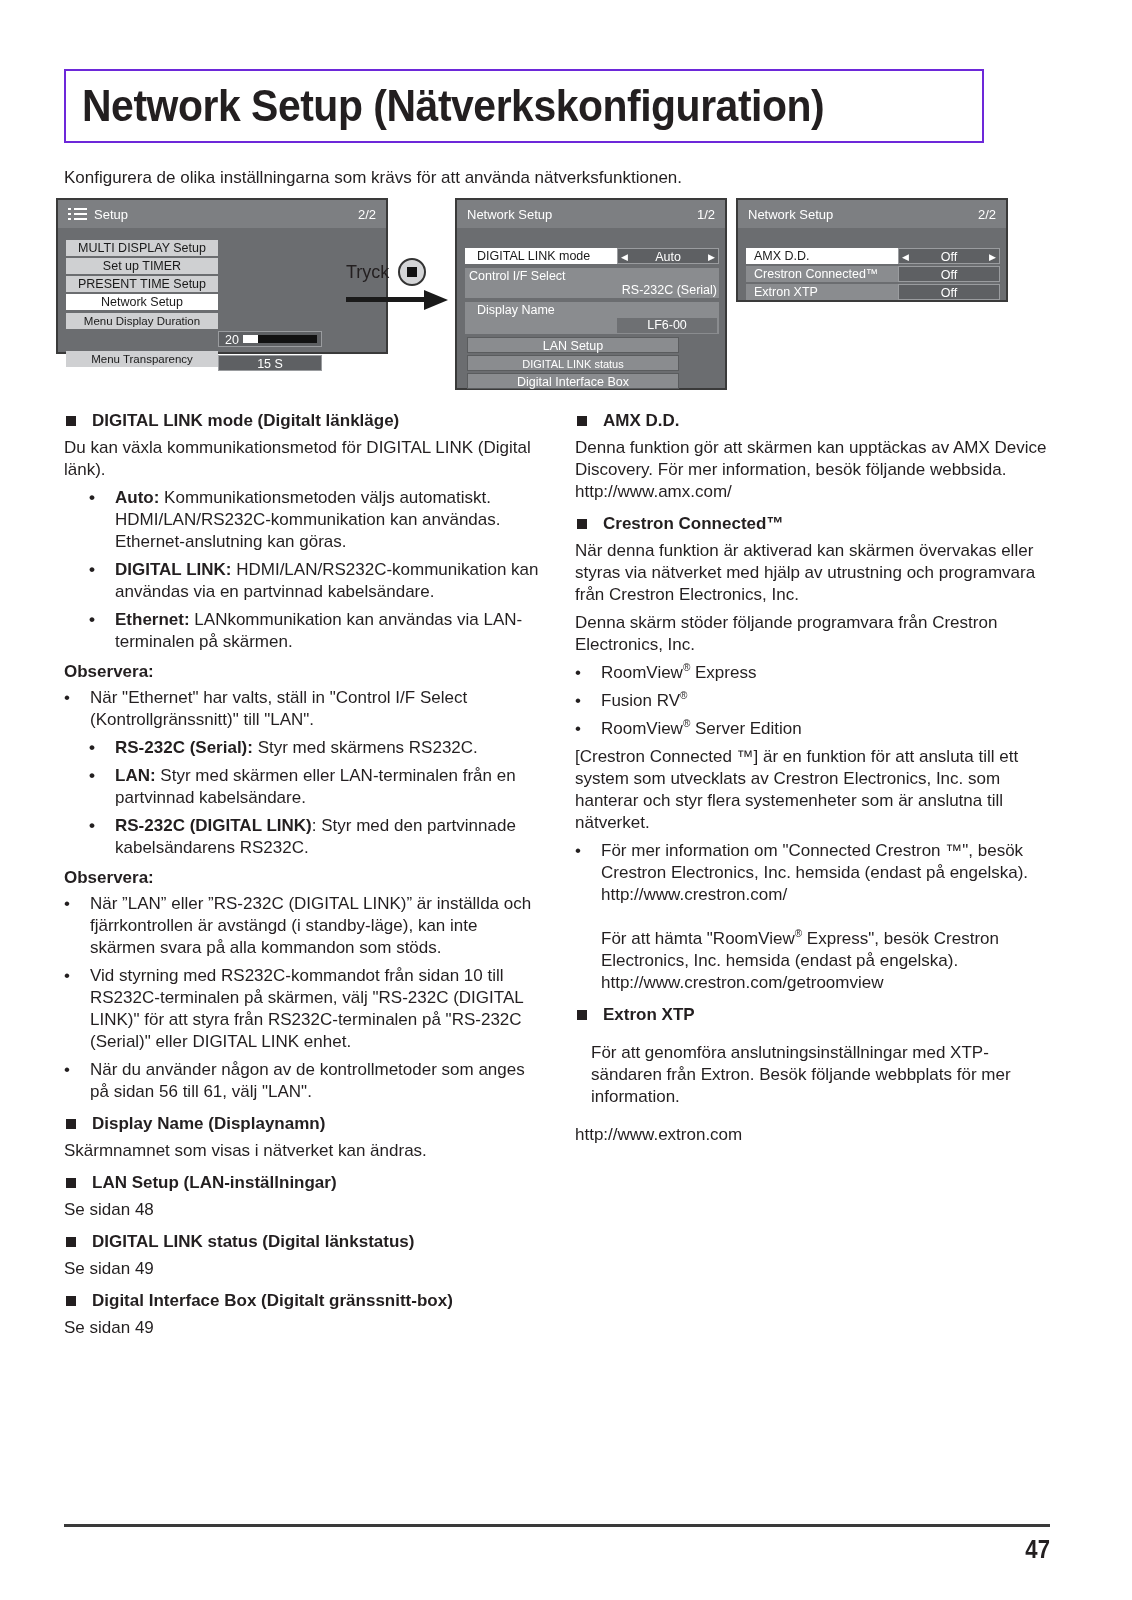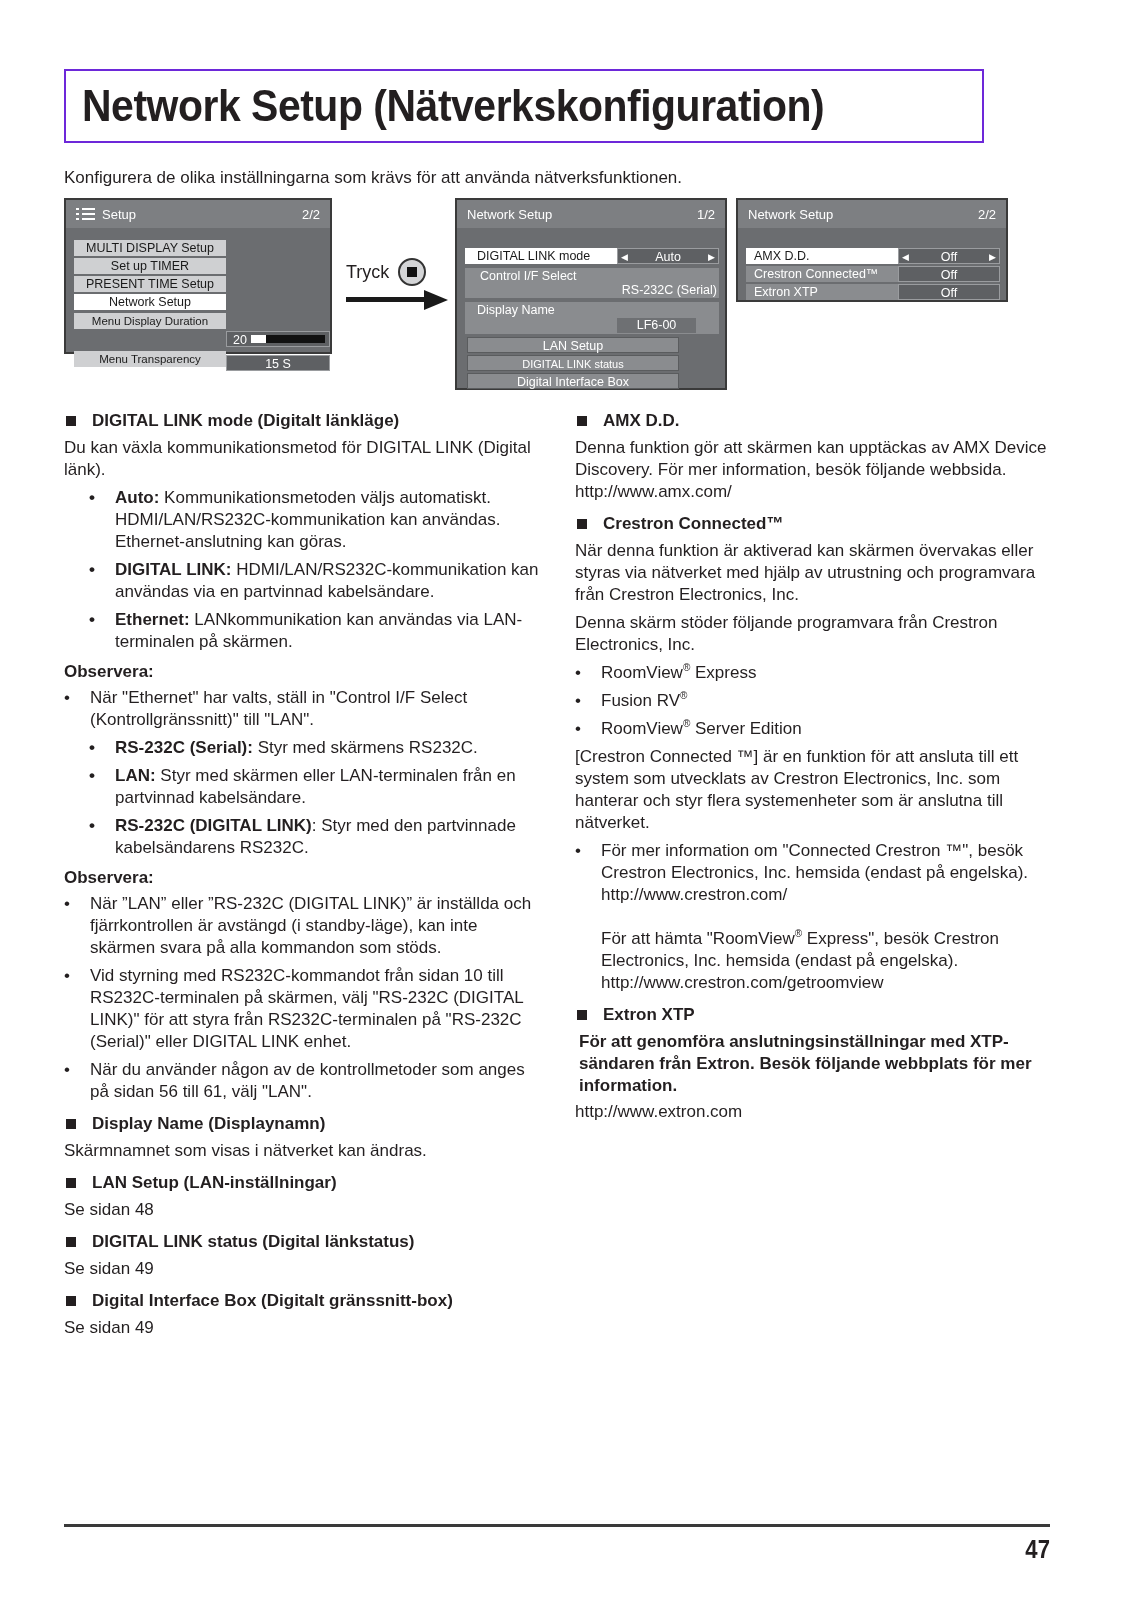--- a/index.html
+++ b/index.html
@@ -71,21 +71,21 @@
     .page-num { position: absolute; right: 82px; top: 1534px; font-size: 26px; font-weight: bold; transform: scaleX(0.85); transform-origin: right; }
   </style>
 </head>
 <body>
 
 <div class="title-box">
   <h1>Network Setup (Nätverkskonfiguration)</h1>
 </div>
 <div class="intro">Konfigurera de olika inställningarna som krävs för att använda nätverksfunktionen.</div>
 
-<div class="osd" style="left:64px;top:198px;width:268px;height:156px;">
+<div class="osd" style="left:56px;top:198px;width:332px;height:156px;">
   <div class="hdr">
     <span class="left">
       <svg width="20" height="14">
           <rect x="0" y="1" width="3" height="2" fill="#fff"></rect>
           <rect x="0" y="6" width="3" height="2" fill="#fff"></rect>
           <rect x="0" y="11" width="3" height="2" fill="#fff"></rect>
           <rect x="6" y="1" width="13" height="2" fill="#fff"></rect>
           <rect x="6" y="6" width="13" height="2" fill="#fff"></rect>
           <rect x="6" y="11" width="13" height="2" fill="#fff"></rect>
         </svg>
@@ -117,27 +117,27 @@
   <div class="hdr">
     <span>Network Setup</span>
     <span>1/2</span>
   </div>
   <div class="row lbl-sel" style="left:8px;top:48px;width:152px;padding-left:12px;">DIGITAL LINK mode</div>
   <div class="row val-dark" style="left:160px;top:48px;width:102px;">
     <span style="position:absolute;left:3px;font-size:9px;">◀</span>
     <span>Auto</span>
     <span style="position:absolute;right:3px;font-size:9px;">▶</span>
   </div>
-  <div class="row lbl-dark" style="left:8px;top:68px;width:254px;height:30px;padding-left:15px;">
+  <div class="row lbl-dark" style="left:8px;top:68px;width:254px;height:30px;padding-left:4px;">
     <span>Control I/F Select</span>
     <span style="position:absolute;right:2px;top:14px;">RS-232C (Serial)</span>
   </div>
   <div class="row lbl-dark" style="left:8px;top:102px;width:254px;height:32px;padding-left:12px;">
     <span>Display Name</span>
-    <span style="position:absolute;left:152px;top:16px;width:79px;text-align:center;background:#6e7073;line-height:15px;">LF6-00</span>
+    <span style="position:absolute;left:152px;top:16px;width:100px;text-align:center;background:#6e7073;line-height:15px;">LF6-00</span>
   </div>
   <div class="row lbl-dark" style="left:10px;top:137px;width:212px;text-align:center;border:1px solid #5a5c5e;">LAN Setup</div>
   <div class="row lbl-dark" style="left:10px;top:155px;width:212px;text-align:center;font-size:11px;border:1px solid #5a5c5e;">DIGITAL LINK  status</div>
   <div class="row lbl-dark" style="left:10px;top:173px;width:212px;text-align:center;border:1px solid #5a5c5e;">Digital Interface Box</div>
 </div>
 
 <div class="osd" style="left:736px;top:198px;width:272px;height:104px;">
   <div class="hdr">
     <span>Network Setup</span>
     <span>2/2</span>
@@ -260,18 +260,18 @@
       <span>http://www.crestron.com/</span><br><br>
       <span>För att hämta "RoomView</span><sup>®</sup><span> Express", besök Crestron Electronics, Inc. hemsida (endast på engelska).</span><br>
       <span>http://www.crestron.com/getroomview</span>
     </span>
   </div>
 
   <div class="h sec">
       <span class="sq"></span>
       <span>Extron XTP</span>
     </div>
-  <div class="p" style="margin:4px;font-weight:bold;">För att genomföra anslutningsinställningar med XTP-sändaren från Extron. Besök följande webbplats för mer information.</div>
+  <div class="p" style="margin:16px;">För att genomföra anslutningsinställningar med XTP-sändaren från Extron. Besök följande webbplats för mer information.</div>
   <div class="p">http://www.extron.com</div>
 </div>
 
 <div class="footer-line"></div>
 <div class="page-num">47</div>
 
 </body></html>

